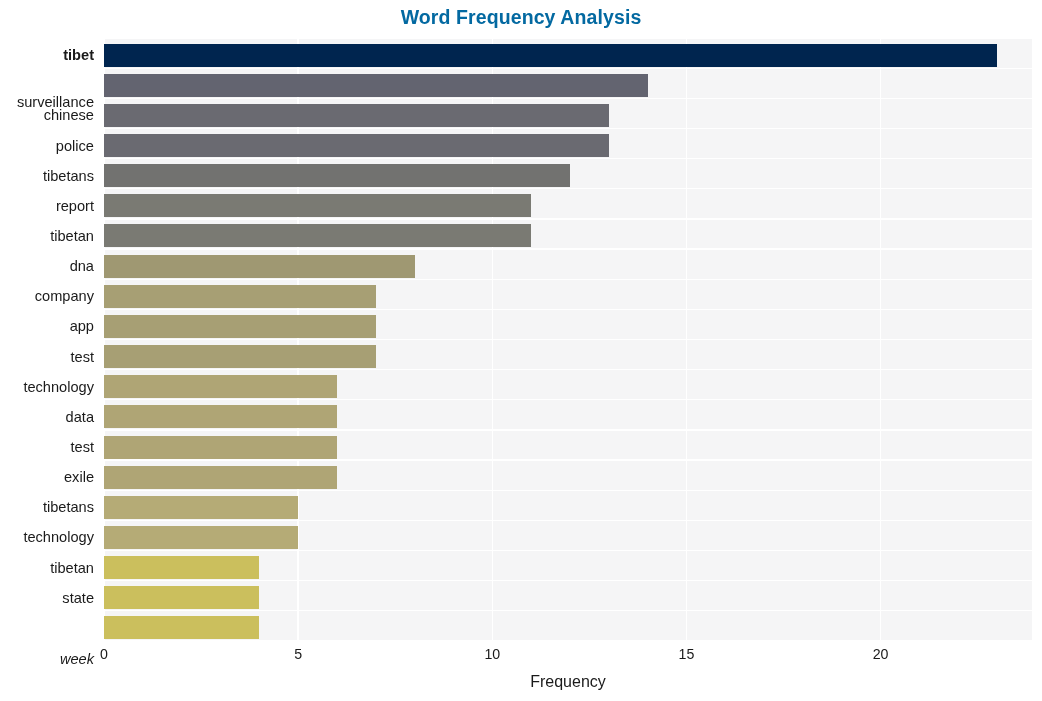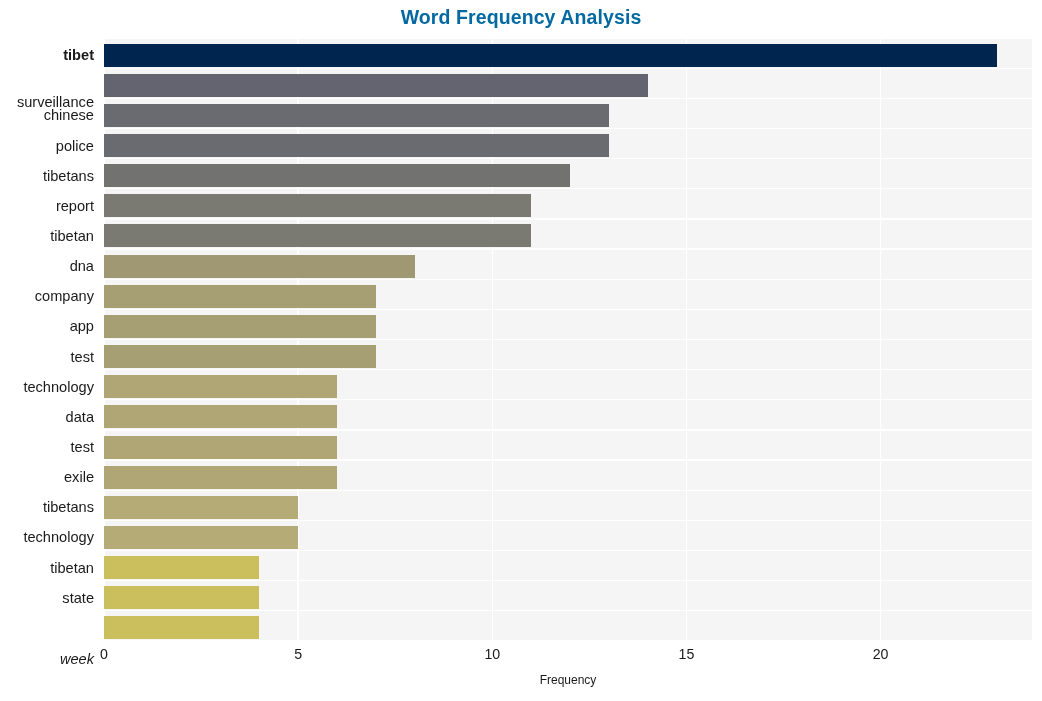--- a/index.html
+++ b/index.html
@@ -93,21 +93,21 @@
     transform: translateX(-50%);
     font-size: 14.2px;
     color: #1a1a1a;
   }
   #xaxis-label {
     position: absolute;
     left: 104px;
     top: 673px;
     width: 928px;
     text-align: center;
-    font-size: 12px;
+    font-size: 16px;
     color: #1a1a1a;
   }
 </style>
 </head>
 <body>
 
 <div id="figure">
 
   <div id="chart-title">Word Frequency Analysis</div>
 

